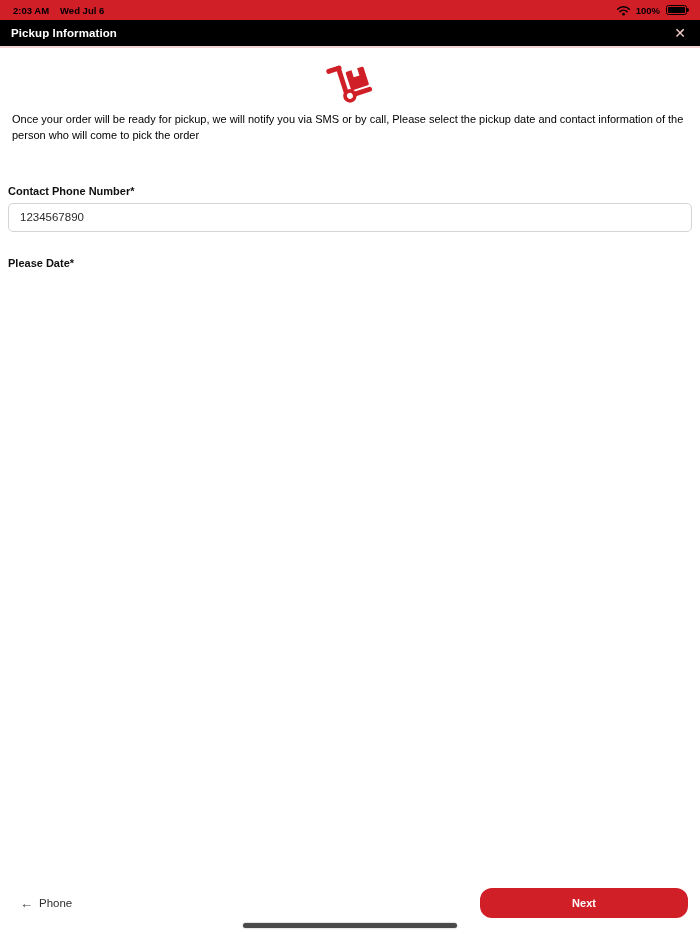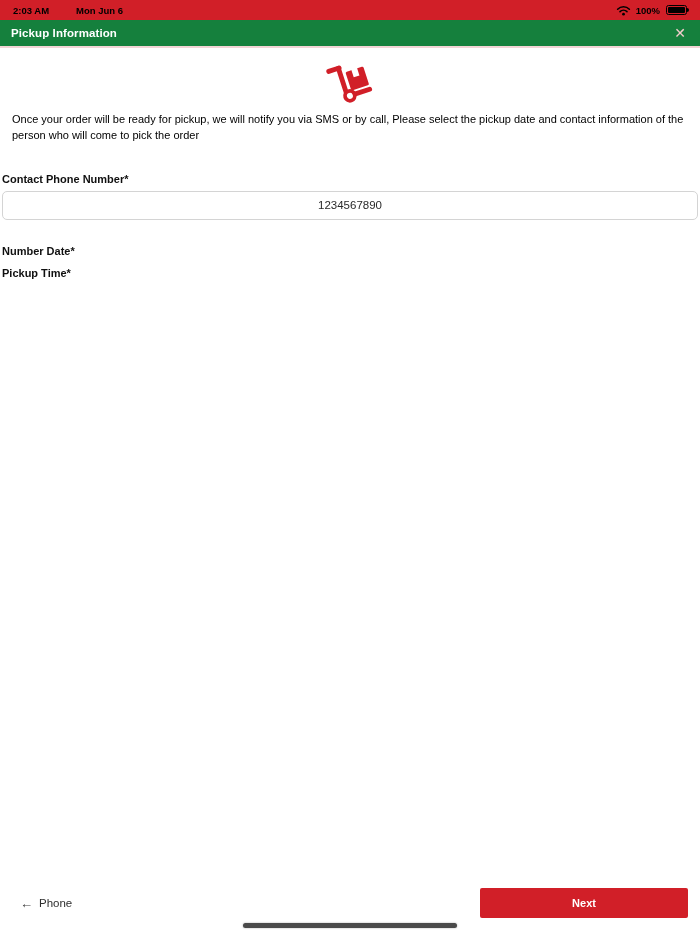--- a/index.html
+++ b/index.html
@@ -17,21 +17,21 @@
     height: 20px;
     background: #d11f28;
     display: flex;
     justify-content: space-between;
     align-items: center;
     padding: 0 13px 0 13px;
     font-size: 9.5px;
     font-weight: bold;
     color: #000000;
   }
-  .sb-left { display: flex; gap: 27px; }
+  .sb-left { display: flex; gap: 11px; }
   .sb-right { display: flex; gap: 5px; align-items: center; }
   .wifi svg { display: block; }
   .battery {
     width: 21px; height: 10px;
     border: 1px solid #000;
     border-radius: 2.5px;
     position: relative;
     margin-left: 1px;
   }
   .battery::before {
@@ -39,21 +39,21 @@
     background: #000; border-radius: 1px;
   }
   .battery::after {
     content: ""; position: absolute; right: -3px; top: 2px;
     width: 2px; height: 4px; background: #000;
     border-radius: 0 2px 2px 0;
   }
   
   .header {
     height: 28px;
-    background: #15803d;
+    background: #000000;
     border-bottom: 2px solid #f2d4d5;
     display: flex;
     justify-content: space-between;
     align-items: center;
     padding: 0 12px 0 11px;
   }
   .title {
     color: #ffffff;
     font-size: 11.5px;
     font-weight: bold;
@@ -76,40 +76,39 @@
     margin-top: 9px;
   }
   .desc {
     font-size: 11px;
     line-height: 1.45;
     text-align: left;
     color: #000000;
     max-width: 676px;
     margin: 7px auto 0 auto;
   }
-  .form { padding: 0 2px; margin-top: 29px; }
+  .form { padding: 0 8px; margin-top: 41px; }
   .field-label {
     font-size: 11px;
     font-weight: bold;
     color: #101010;
     display: block;
     margin-bottom: 6px;
   }
   .text-input {
     width: 100%;
     height: 29px;
     border: 1px solid #d4d4d4;
     border-radius: 5px;
     padding: 0 11px;
     font-size: 11.5px;
     color: #2a2a2a;
     font-family: "Liberation Sans", sans-serif;
     background: #ffffff;
     outline: none;
-    text-align: center;
   }
   .fg-phone { margin-bottom: 25px; }
   .fg-date  { margin-bottom: 10px; }
   .fg-time  { margin-bottom: 0; }
   
   .footer {
     position: absolute;
     left: 0; right: 0;
     bottom: 16px;
     display: flex;
@@ -128,21 +127,21 @@
   }
   .back .arrow { font-size: 13px; line-height: 1; color: #3a3a3a; }
   .next {
     width: 208px;
     height: 30px;
     background: #d11f28;
     color: #ffffff;
     font-size: 11px;
     font-weight: bold;
     border: none;
-    border-radius: 2px;
+    border-radius: 12px;
     cursor: pointer;
     font-family: "Liberation Sans", sans-serif;
   }
   .home-indicator {
     position: absolute;
     left: 50%;
     transform: translateX(-50%);
     bottom: 6px;
     width: 214px;
     height: 5px;
@@ -152,21 +151,21 @@
   }
 </style>
 </head>
 <body>
 
 <div class="app">
 
   <div class="status-bar">
     <div class="sb-left">
       <span>2:03 AM</span>
-      <span>Mon Jun 6</span>
+      <span>Wed Jul 6</span>
     </div>
     <div class="sb-right">
       <span class="wifi">
         <svg width="15" height="11" viewBox="0 0 16 12">
           <g fill="none" stroke="#000" stroke-width="1.7" stroke-linecap="round">
             <path d="M1.6 4.6 a 9.2 9.2 0 0 1 12.8 0"></path>
             <path d="M4.2 7.2 a 5.4 5.4 0 0 1 7.6 0"></path>
           </g>
           <circle cx="8" cy="10" r="1.5" fill="#000"></circle>
         </svg>
@@ -199,25 +198,24 @@
     <p class="desc">Once your order will be ready for pickup, we will notify you via SMS or by call, Please select the pickup date and contact information of the person who will come to pick the order</p>
 
     <div class="form">
 
       <div class="field-group fg-phone">
         <label class="field-label">Contact Phone Number*</label>
         <input class="text-input" type="text" value="1234567890" style="">
       </div>
 
       <div class="field-group fg-date">
-        <label class="field-label">Number Date*</label>
+        <label class="field-label">Please Date*</label>
       </div>
 
       <div class="field-group fg-time">
-        <label class="field-label">Pickup Time*</label>
       </div>
 
     </div>
   </div>
 
   <div class="footer">
     <a class="back">
       <span class="arrow">←</span>
       <span>Phone</span>
     </a>

